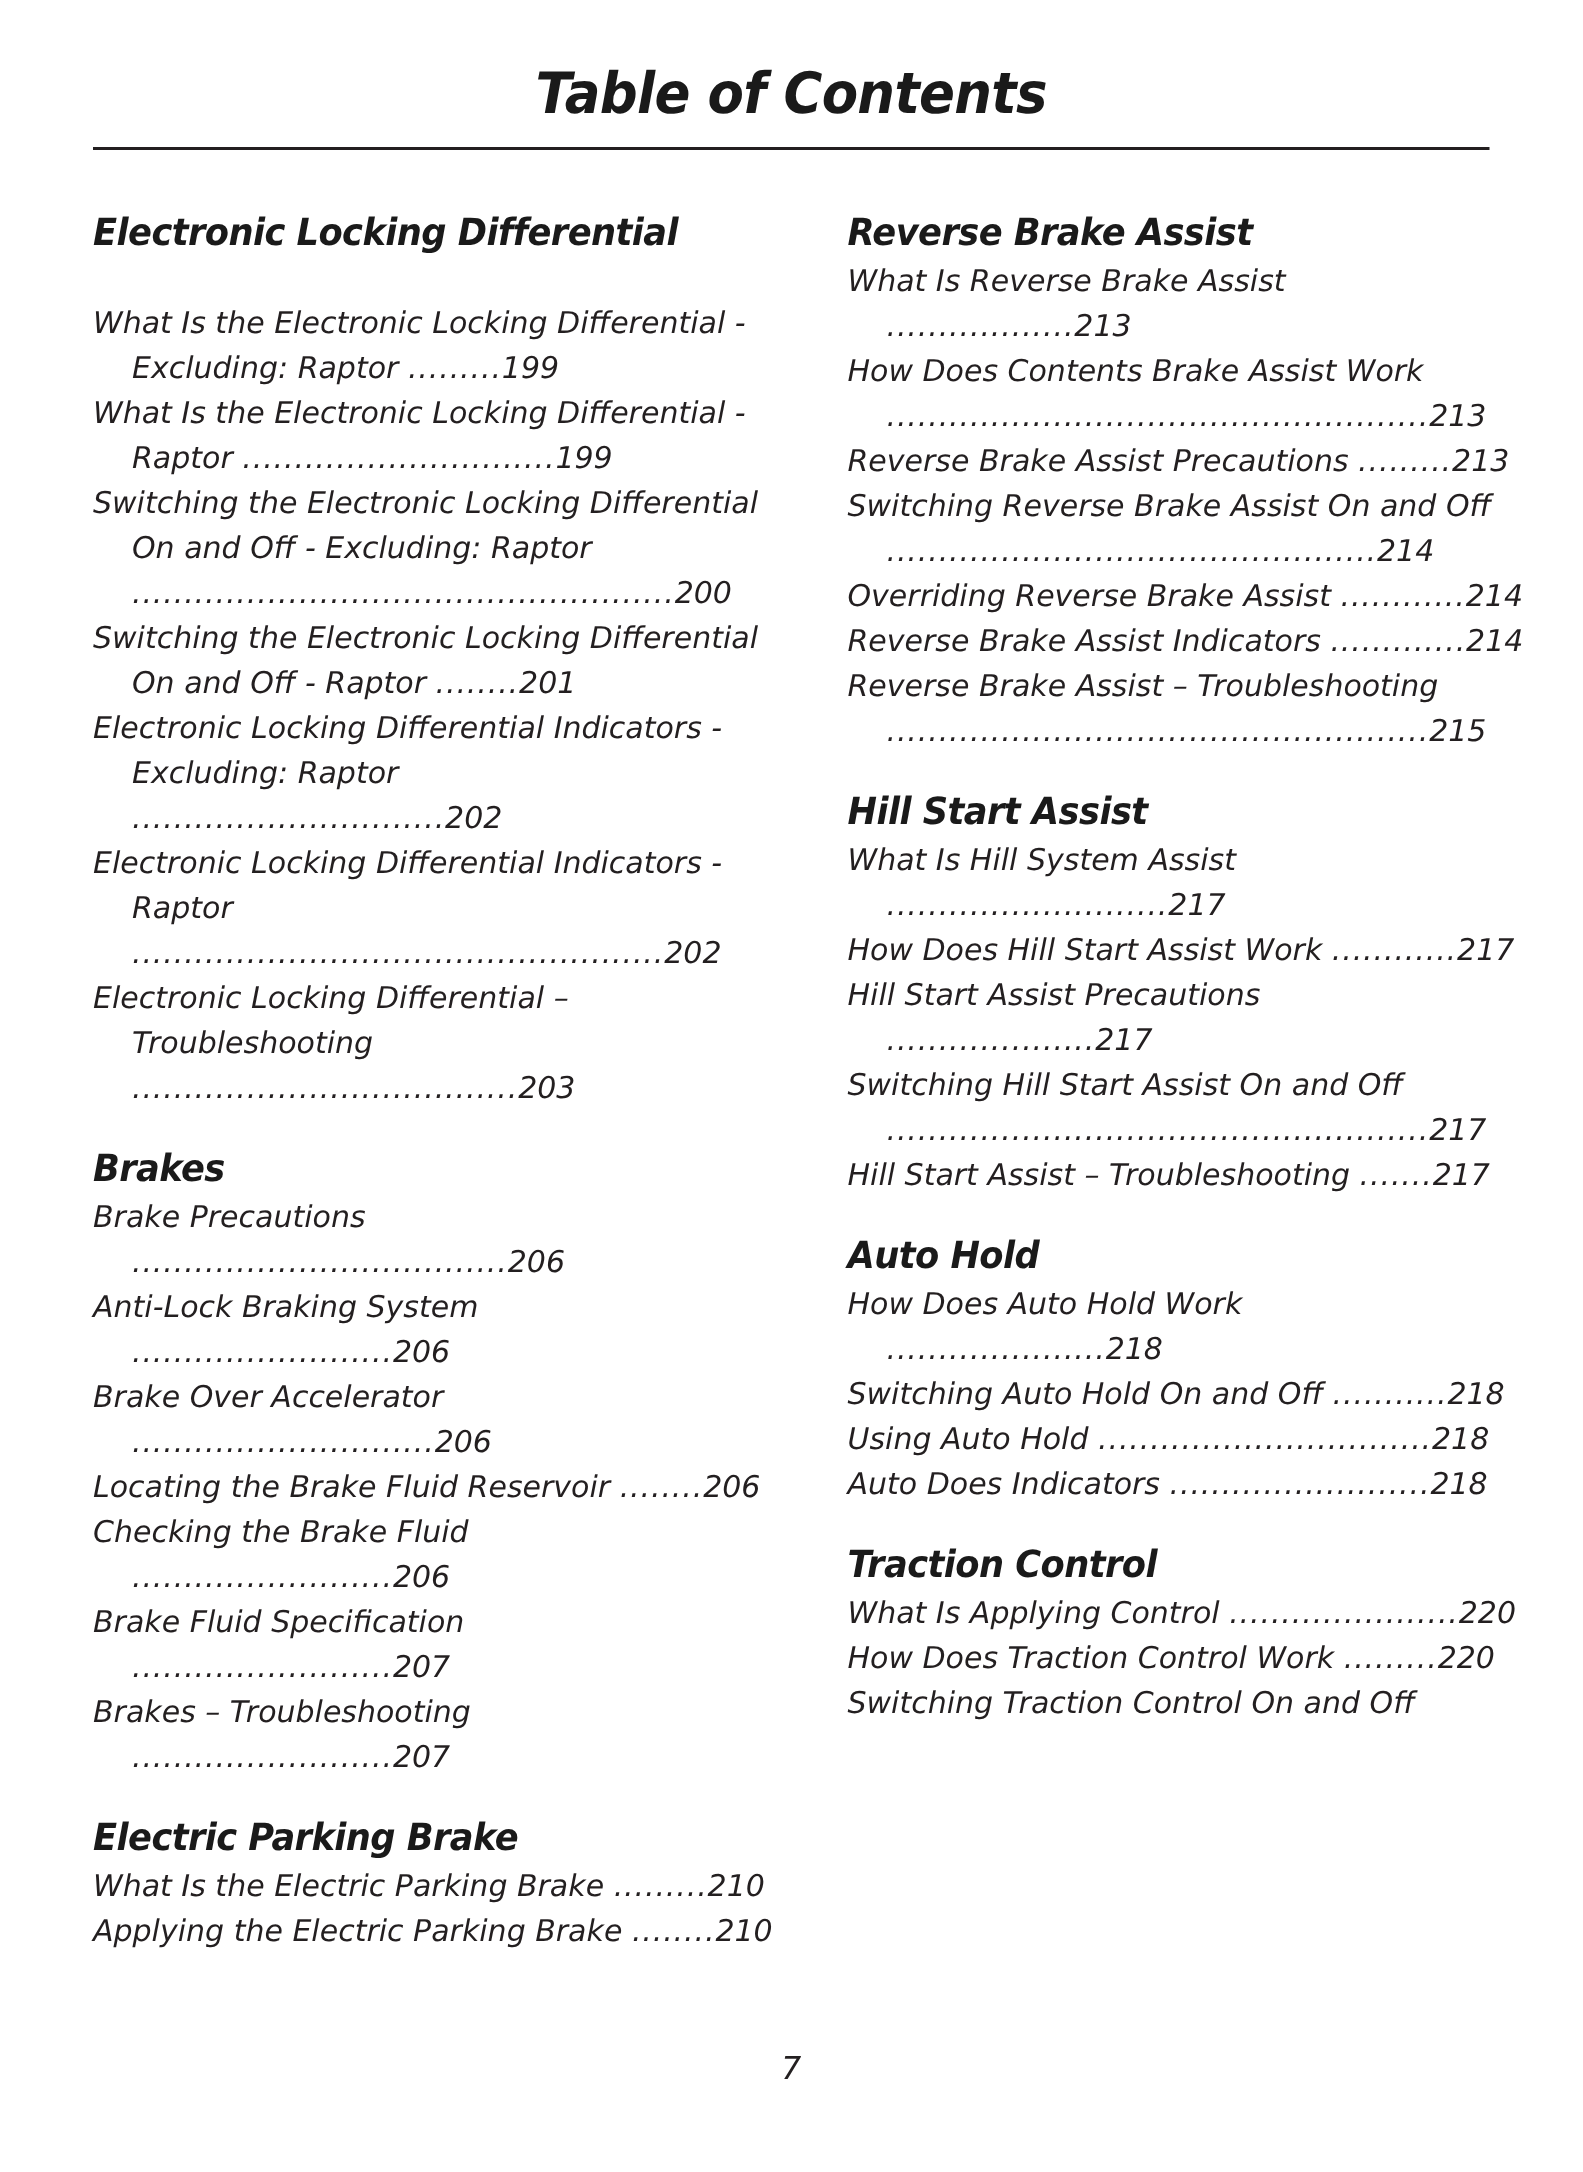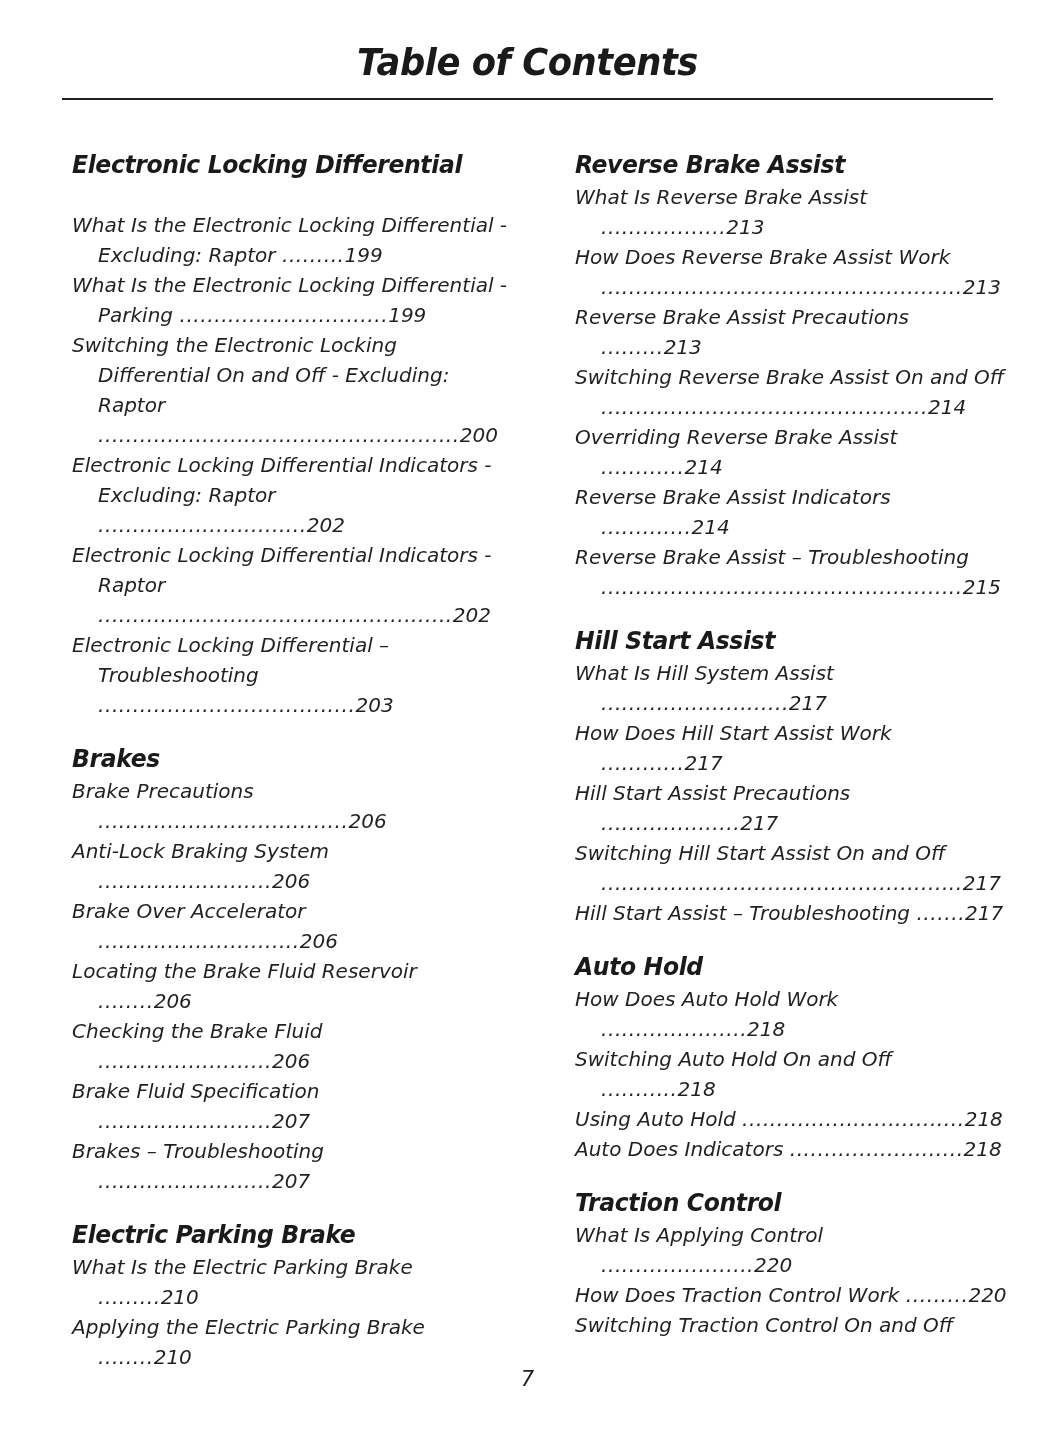--- a/index.html
+++ b/index.html
@@ -57,21 +57,21 @@
   .col {
     width: 456px;
     flex: 0 0 456px;
   }
   .col.right {
     width: 453px;
     flex: 0 0 453px;
   }
 
   
-  .section { margin: 10px; }
+  .section { margin: 0; }
   .section + .section { margin-top: 24px; }
 
   .section-heading {
     font-family: "DejaVu Sans", sans-serif;
     font-weight: bold;
     font-size: 25px;
     line-height: 30px;
     letter-spacing: -0.4px;
     color: #1a1a1a;
     transform: scaleX(0.94);
@@ -116,22 +116,23 @@
 
   <div class="page-title">Table of Contents</div>
 
   <div class="title-rule"></div>
 
   <div class="columns">
     <div class="col left">
         <div class="section first-gap">
           <div class="section-heading">Electronic Locking Differential</div>
           <div class="entry"><span class="etext">What Is the Electronic Locking Differential - Excluding: Raptor</span> <span class="leader">.........</span><span class="pg">199</span></div>
-          <div class="entry"><span class="etext">What Is the Electronic Locking Differential - Parking</span> <span class="leader">..............................</span><span class="pg">199</span></div>
+          <div class="entry"><span class="etext">What Is the Electronic Locking Differential - Raptor</span> <span class="leader">..............................</span><span class="pg">199</span></div>
           <div class="entry"><span class="etext">Switching the Electronic Locking Differential On and Off - Excluding: Raptor</span> <span class="leader">....................................................</span><span class="pg">200</span></div>
+          <div class="entry"><span class="etext">Switching the Electronic Locking Differential On and Off - Raptor</span> <span class="leader">........</span><span class="pg">201</span></div>
           <div class="entry"><span class="etext">Electronic Locking Differential Indicators - Excluding: Raptor</span> <span class="leader">..............................</span><span class="pg">202</span></div>
           <div class="entry"><span class="etext">Electronic Locking Differential Indicators - Raptor</span> <span class="leader">...................................................</span><span class="pg">202</span></div>
           <div class="entry"><span class="etext">Electronic Locking Differential – Troubleshooting</span> <span class="leader">.....................................</span><span class="pg">203</span></div>
         </div>
         <div class="section">
           <div class="section-heading">Brakes</div>
           <div class="entry"><span class="etext">Brake Precautions</span> <span class="leader">....................................</span><span class="pg">206</span></div>
           <div class="entry"><span class="etext">Anti-Lock Braking System</span> <span class="leader">.........................</span><span class="pg">206</span></div>
           <div class="entry"><span class="etext">Brake Over Accelerator</span> <span class="leader">.............................</span><span class="pg">206</span></div>
           <div class="entry"><span class="etext">Locating the Brake Fluid Reservoir</span> <span class="leader">........</span><span class="pg">206</span></div>
@@ -142,21 +143,21 @@
         <div class="section">
           <div class="section-heading">Electric Parking Brake</div>
           <div class="entry"><span class="etext">What Is the Electric Parking Brake</span> <span class="leader">.........</span><span class="pg">210</span></div>
           <div class="entry"><span class="etext">Applying the Electric Parking Brake</span> <span class="leader">........</span><span class="pg">210</span></div>
         </div>
       </div>
     <div class="col right">
         <div class="section">
           <div class="section-heading">Reverse Brake Assist</div>
           <div class="entry"><span class="etext">What Is Reverse Brake Assist</span> <span class="leader">..................</span><span class="pg">213</span></div>
-          <div class="entry"><span class="etext">How Does Reverse Brake Assist Work</span><br><span class="leader">....................................................</span><span class="pg">213</span></div>
+          <div class="entry"><span class="etext">How Does Contents Brake Assist Work</span><br><span class="leader">....................................................</span><span class="pg">213</span></div>
           <div class="entry"><span class="etext">Reverse Brake Assist Precautions</span> <span class="leader">.........</span><span class="pg">213</span></div>
           <div class="entry"><span class="etext">Switching Reverse Brake Assist On and Off</span> <span class="leader">...............................................</span><span class="pg">214</span></div>
           <div class="entry"><span class="etext">Overriding Reverse Brake Assist</span> <span class="leader">............</span><span class="pg">214</span></div>
           <div class="entry"><span class="etext">Reverse Brake Assist Indicators</span> <span class="leader">.............</span><span class="pg">214</span></div>
           <div class="entry"><span class="etext">Reverse Brake Assist – Troubleshooting</span><br><span class="leader">....................................................</span><span class="pg">215</span></div>
         </div>
         <div class="section">
           <div class="section-heading">Hill Start Assist</div>
           <div class="entry"><span class="etext">What Is Hill System Assist</span> <span class="leader">...........................</span><span class="pg">217</span></div>
           <div class="entry"><span class="etext">How Does Hill Start Assist Work</span> <span class="leader">............</span><span class="pg">217</span></div>

